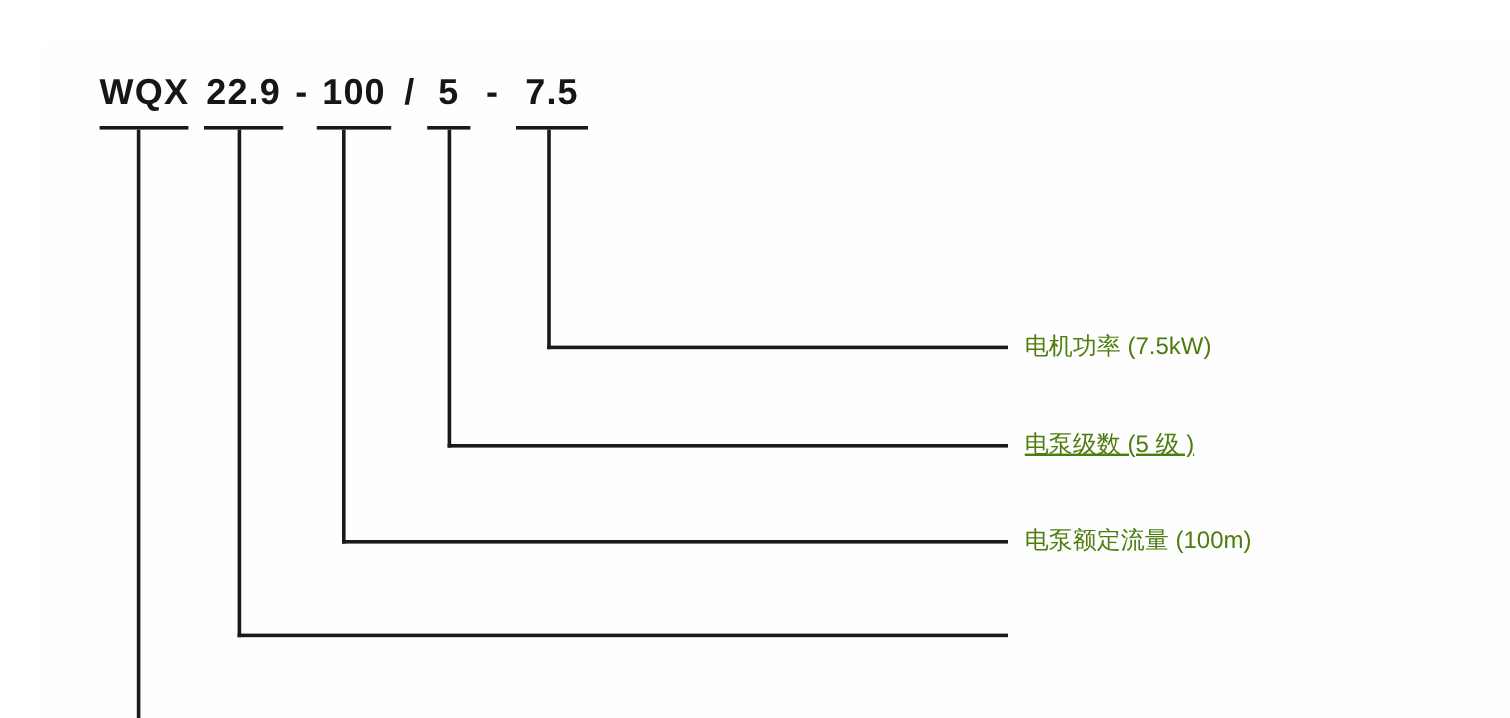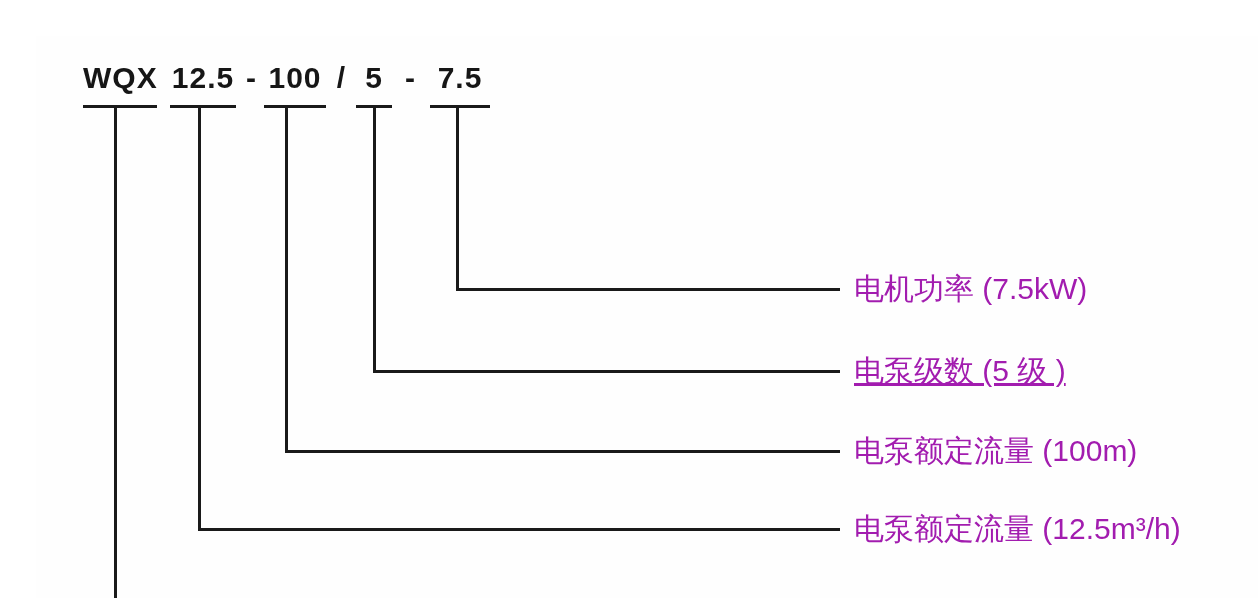--- a/index.html
+++ b/index.html
@@ -38,35 +38,35 @@
     text-align: center;
     line-height: 36px;
   }
   
   .vline { position: absolute; width: 3px; background: #1a1a1a; }
   .hline { position: absolute; height: 3px; background: #1a1a1a; }
   
   .callout-label {
     position: absolute;
     left: 806px;
-    font-size: 30px;
+    font-size: 20px;
     font-weight: 500;
-    color: #a21caf;
+    color: #4d7c0f;
     white-space: nowrap;
     line-height: 36px;
   }
 </style>
 </head>
 <body>
 
 <div class="stage">
 
   <div>
     <span class="seg" style="left:35px;  width:74px;">WQX</span>
-    <span class="seg" style="left:122px; width:66px;">12.5</span>
+    <span class="seg" style="left:122px; width:66px;">22.9</span>
     <span class="sep" style="left:195px; width:16px;">-</span>
     <span class="seg" style="left:216px; width:62px;">100</span>
     <span class="sep" style="left:284px; width:18px;">/</span>
     <span class="seg" style="left:308px; width:36px;">5</span>
     <span class="sep" style="left:350px; width:24px;">-</span>
     <span class="seg" style="left:382px; width:60px;text-align:center;">7.5</span>
   </div>
 
   <div class="vline" style="left:408px; top:60px; height:183px;"></div>
   <div class="hline" style="left:408px; top:240px; width:384px;"></div>
@@ -79,15 +79,14 @@
 
   <div class="vline" style="left:150px; top:60px; height:423px;"></div>
   <div class="hline" style="left:150px; top:480px; width:642px;"></div>
 
   <div class="vline" style="left:66px; top:60px; height:499px;"></div>
   <div class="hline" style="left:66px; top:556px; width:726px;"></div>
 
   <div class="callout-label" style="top:223px;">电机功率 (7.5kW)</div>
   <div class="callout-label" style="top:305px;text-decoration:underline;">电泵级数 (5 级 )</div>
   <div class="callout-label" style="top:385px;">电泵额定流量 (100m)</div>
-  <div class="callout-label" style="top:463px;">电泵额定流量 (12.5m³/h)</div>
 
 </div>
 
 </body></html>

